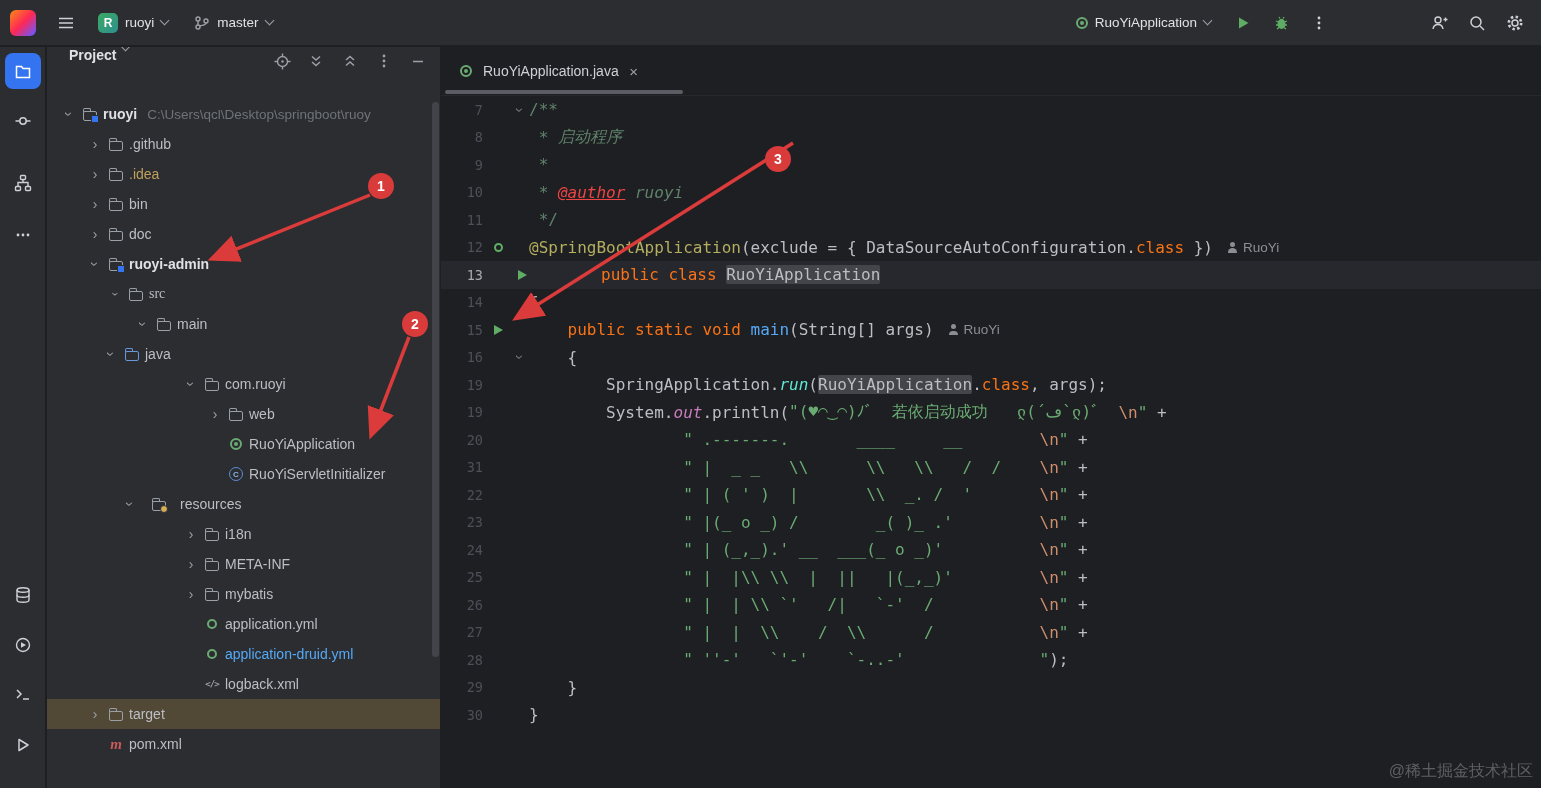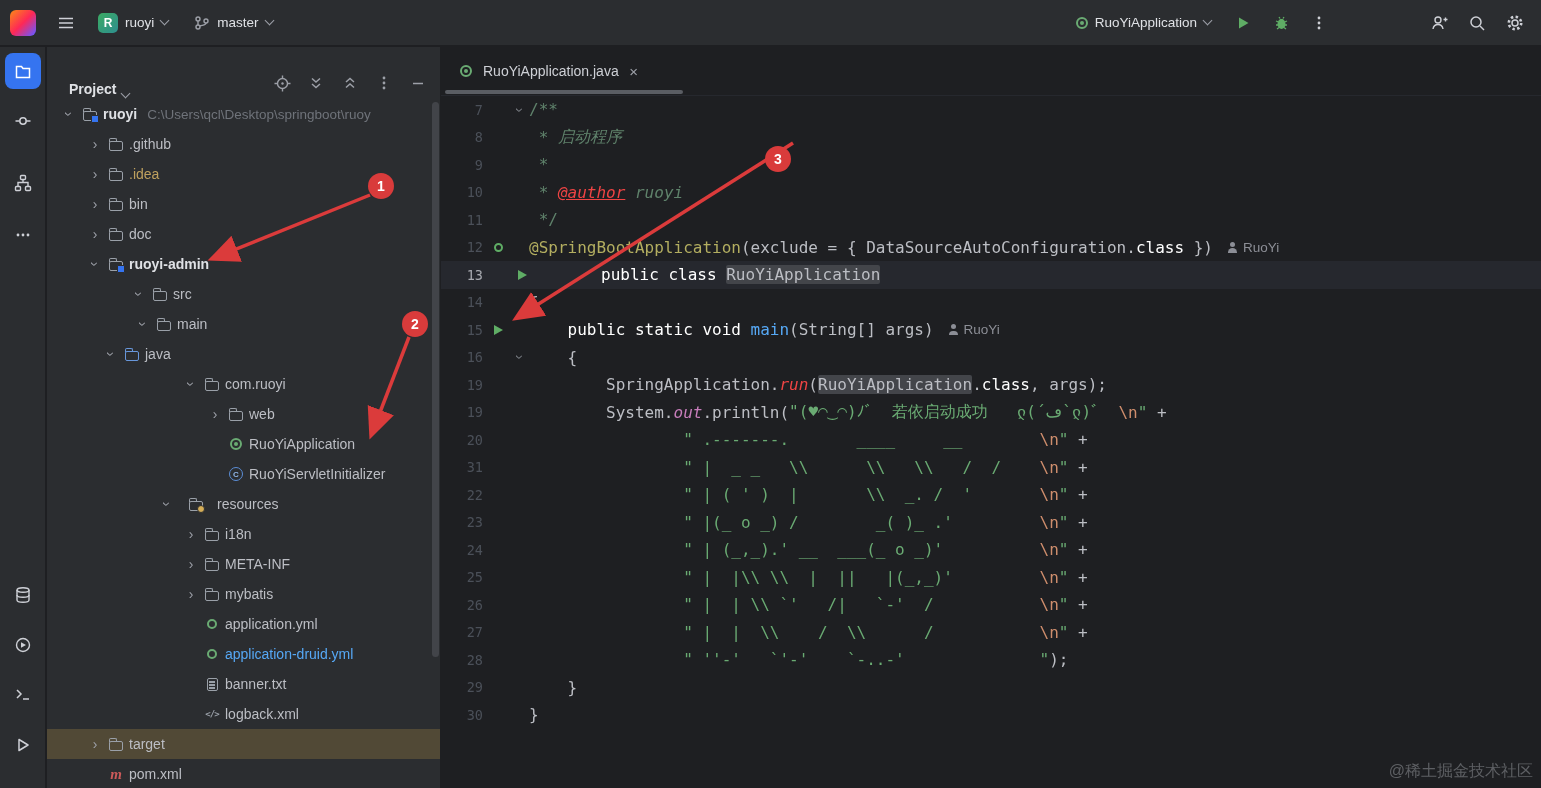--- a/index.html
+++ b/index.html
@@ -17,21 +17,21 @@
   .proj-avatar{width:20px;height:20px;border-radius:5px;background:linear-gradient(135deg,#3BAA63,#2E8F8F);color:#fff;font:700 12px "Liberation Sans",sans-serif;display:flex;align-items:center;justify-content:center;}
   .tb-gap{width:76px;}
 
   
   .stripe{position:absolute;top:47px;left:0;width:46px;bottom:0;background:#2B2D30;border-right:1px solid #1E1F22;z-index:4;}
   .stripe-btn{position:absolute;left:5px;width:36px;height:36px;display:flex;align-items:center;justify-content:center;border-radius:8px;}
   .stripe-btn.active{background:#3574F0;}
 
   
   .project{position:absolute;top:47px;left:47px;width:393px;bottom:0;background:#2B2D30;overflow:hidden;z-index:3;}
-  .proj-header{height:50px;display:flex;align-items:flex-end;padding:0 8px 0 22px;gap:6px;}
+  .proj-header{height:50px;display:flex;align-items:flex-start;padding:0 8px 0 22px;gap:6px;}
   .proj-title{color:#DFE1E5;font-size:14px;font-weight:700;}
   .proj-header .spacer{flex:1;}
   .ph-btn{width:28px;height:28px;display:flex;align-items:center;justify-content:center;border-radius:5px;}
   .tree{position:absolute;top:52px;left:0;right:0;bottom:0;}
   .tree-row{display:flex;align-items:center;height:30px;gap:4px;white-space:nowrap;overflow:hidden;}
   .tree-row.row-hl{background:#514936;}
   .tchev{display:inline-block;width:16px;text-align:center;color:#9DA0A8;font-size:14px;line-height:16px;flex:0 0 16px;}
   .tchev.down{transform:rotate(90deg);}
   .ticon{width:18px;height:18px;display:flex;align-items:center;justify-content:center;flex:0 0 18px;}
   .tlabel{font-size:14px;color:#BCBEC4;}
@@ -73,30 +73,30 @@
   .ln{width:44px;flex:0 0 44px;text-align:right;color:#4B5059;font:13.5px "DejaVu Sans Mono",monospace;padding-right:2px;}
   .code-line.caret .ln{color:#A8AAB0;}
   .gicon{width:26px;flex:0 0 26px;display:flex;align-items:center;justify-content:center;}
   .gfold{width:18px;flex:0 0 18px;color:#7A7E85;font-size:14px;text-align:center;}
   .gfold.open{transform:rotate(90deg);}
   .run-tri{width:0;height:0;border-left:9px solid #5FAD65;border-top:5.5px solid transparent;border-bottom:5.5px solid transparent;display:inline-block;}
   .bean-dot{width:9px;height:9px;border:2.5px solid #5FAD65;border-radius:50%;display:inline-block;}
   .ctext{white-space:pre;font-family:"DejaVu Sans Mono",monospace;font-size:16px;display:flex;align-items:center;}
   .seg{white-space:pre;}
   .seg.p{color:#BCBEC4;}
-  .seg.kw{color:#ffffff;}
+  .seg.kw{color:#f97316;}
   .seg.ann{color:#B3AE60;}
   .seg.str{color:#6AAB73;}
   .seg.esc{color:#CF8E6D;}
   .seg.doc{color:#5F826B;}
   .seg.doci{color:#5F826B;font-style:italic;}
   .seg.doct{color:#ef4444;font-style:italic;text-decoration:underline;}
   .seg.lc{color:#7A7E85;}
   .seg.mth{color:#56A8F5;}
-  .seg.smth{color:#ef4444;font-style:italic;text-align:right;}
+  .seg.smth{color:#5eead4;font-style:italic;text-align:right;}
   .seg.sfld{color:#C77DBB;font-style:italic;}
   .seg.hlid{color:#BCBEC4;background:#43454A;border-radius:2px;}
   .hint{display:inline-flex;align-items:center;gap:5px;margin-left:14px;color:#8C8E96;font:13.5px "Liberation Sans",sans-serif;}
   .person-icon{position:relative;width:11px;height:11px;display:inline-block;}
   .person-icon::before{content:"";position:absolute;top:0;left:3px;width:5px;height:5px;border-radius:50%;background:#8C8E96;}
   .person-icon::after{content:"";position:absolute;bottom:0;left:1px;width:9px;height:4.5px;border-radius:4.5px 4.5px 0 0;background:#8C8E96;}
 
   
   .overlay{position:absolute;inset:0;z-index:50;pointer-events:none;}
   .arrow{stroke:#DB3B3B;stroke-width:3.5;}
@@ -306,21 +306,21 @@
           </span>
           <span class="tlabel">doc</span>
         </div>
         <div class="tree-row" style="padding-left: 40px;">
           <span class="tchev down">›</span>
           <span class="ticon">
             <span class="i-folder badge"></span>
           </span>
           <span class="tlabel bold">ruoyi-admin</span>
         </div>
-        <div class="tree-row" style="padding-left: 84px;">
+        <div class="tree-row" style="padding-left: 60px; font-family: Liberation Serif, serif;">
           <span class="tchev down">›</span>
           <span class="ticon">
             <span class="i-folder"></span>
           </span>
           <span class="tlabel">src</span>
         </div>
         <div class="tree-row" style="padding-left: 88px;">
           <span class="tchev down">›</span>
           <span class="ticon">
             <span class="i-folder"></span>
@@ -355,21 +355,21 @@
           </span>
           <span class="tlabel">RuoYiApplication</span>
         </div>
         <div class="tree-row" style="padding-left: 160px;">
           <span class="tchev"></span>
           <span class="ticon">
             <span class="i-class">C</span>
           </span>
           <span class="tlabel">RuoYiServletInitializer</span>
         </div>
-        <div class="tree-row" style="padding-left: 112px; gap: 12px;">
+        <div class="tree-row" style="padding-left: 75px; gap: 12px;">
           <span class="tchev down">›</span>
           <span class="ticon">
             <span class="i-folder res"></span>
           </span>
           <span class="tlabel">resources</span>
         </div>
         <div class="tree-row" style="padding-left: 136px;">
           <span class="tchev">›</span>
           <span class="ticon">
             <span class="i-folder"></span>
@@ -396,27 +396,20 @@
             <span class="i-spring"></span>
           </span>
           <span class="tlabel">application.yml</span>
         </div>
         <div class="tree-row" style="padding-left: 136px;">
           <span class="tchev"></span>
           <span class="ticon">
             <span class="i-spring"></span>
           </span>
           <span class="tlabel c-modified">application-druid.yml</span>
-        </div>
-        <div class="tree-row" style="padding-left: 136px;">
-          <span class="tchev"></span>
-          <span class="ticon">
-            <span class="i-text"></span>
-          </span>
-          <span class="tlabel">banner.txt</span>
         </div>
         <div class="tree-row" style="padding-left: 136px;">
           <span class="tchev"></span>
           <span class="ticon">
             <span class="i-xml">&lt;/&gt;</span>
           </span>
           <span class="tlabel">logback.xml</span>
         </div>
         <div class="tree-row row-hl" style="padding-left: 40px;">
           <span class="tchev">›</span>

